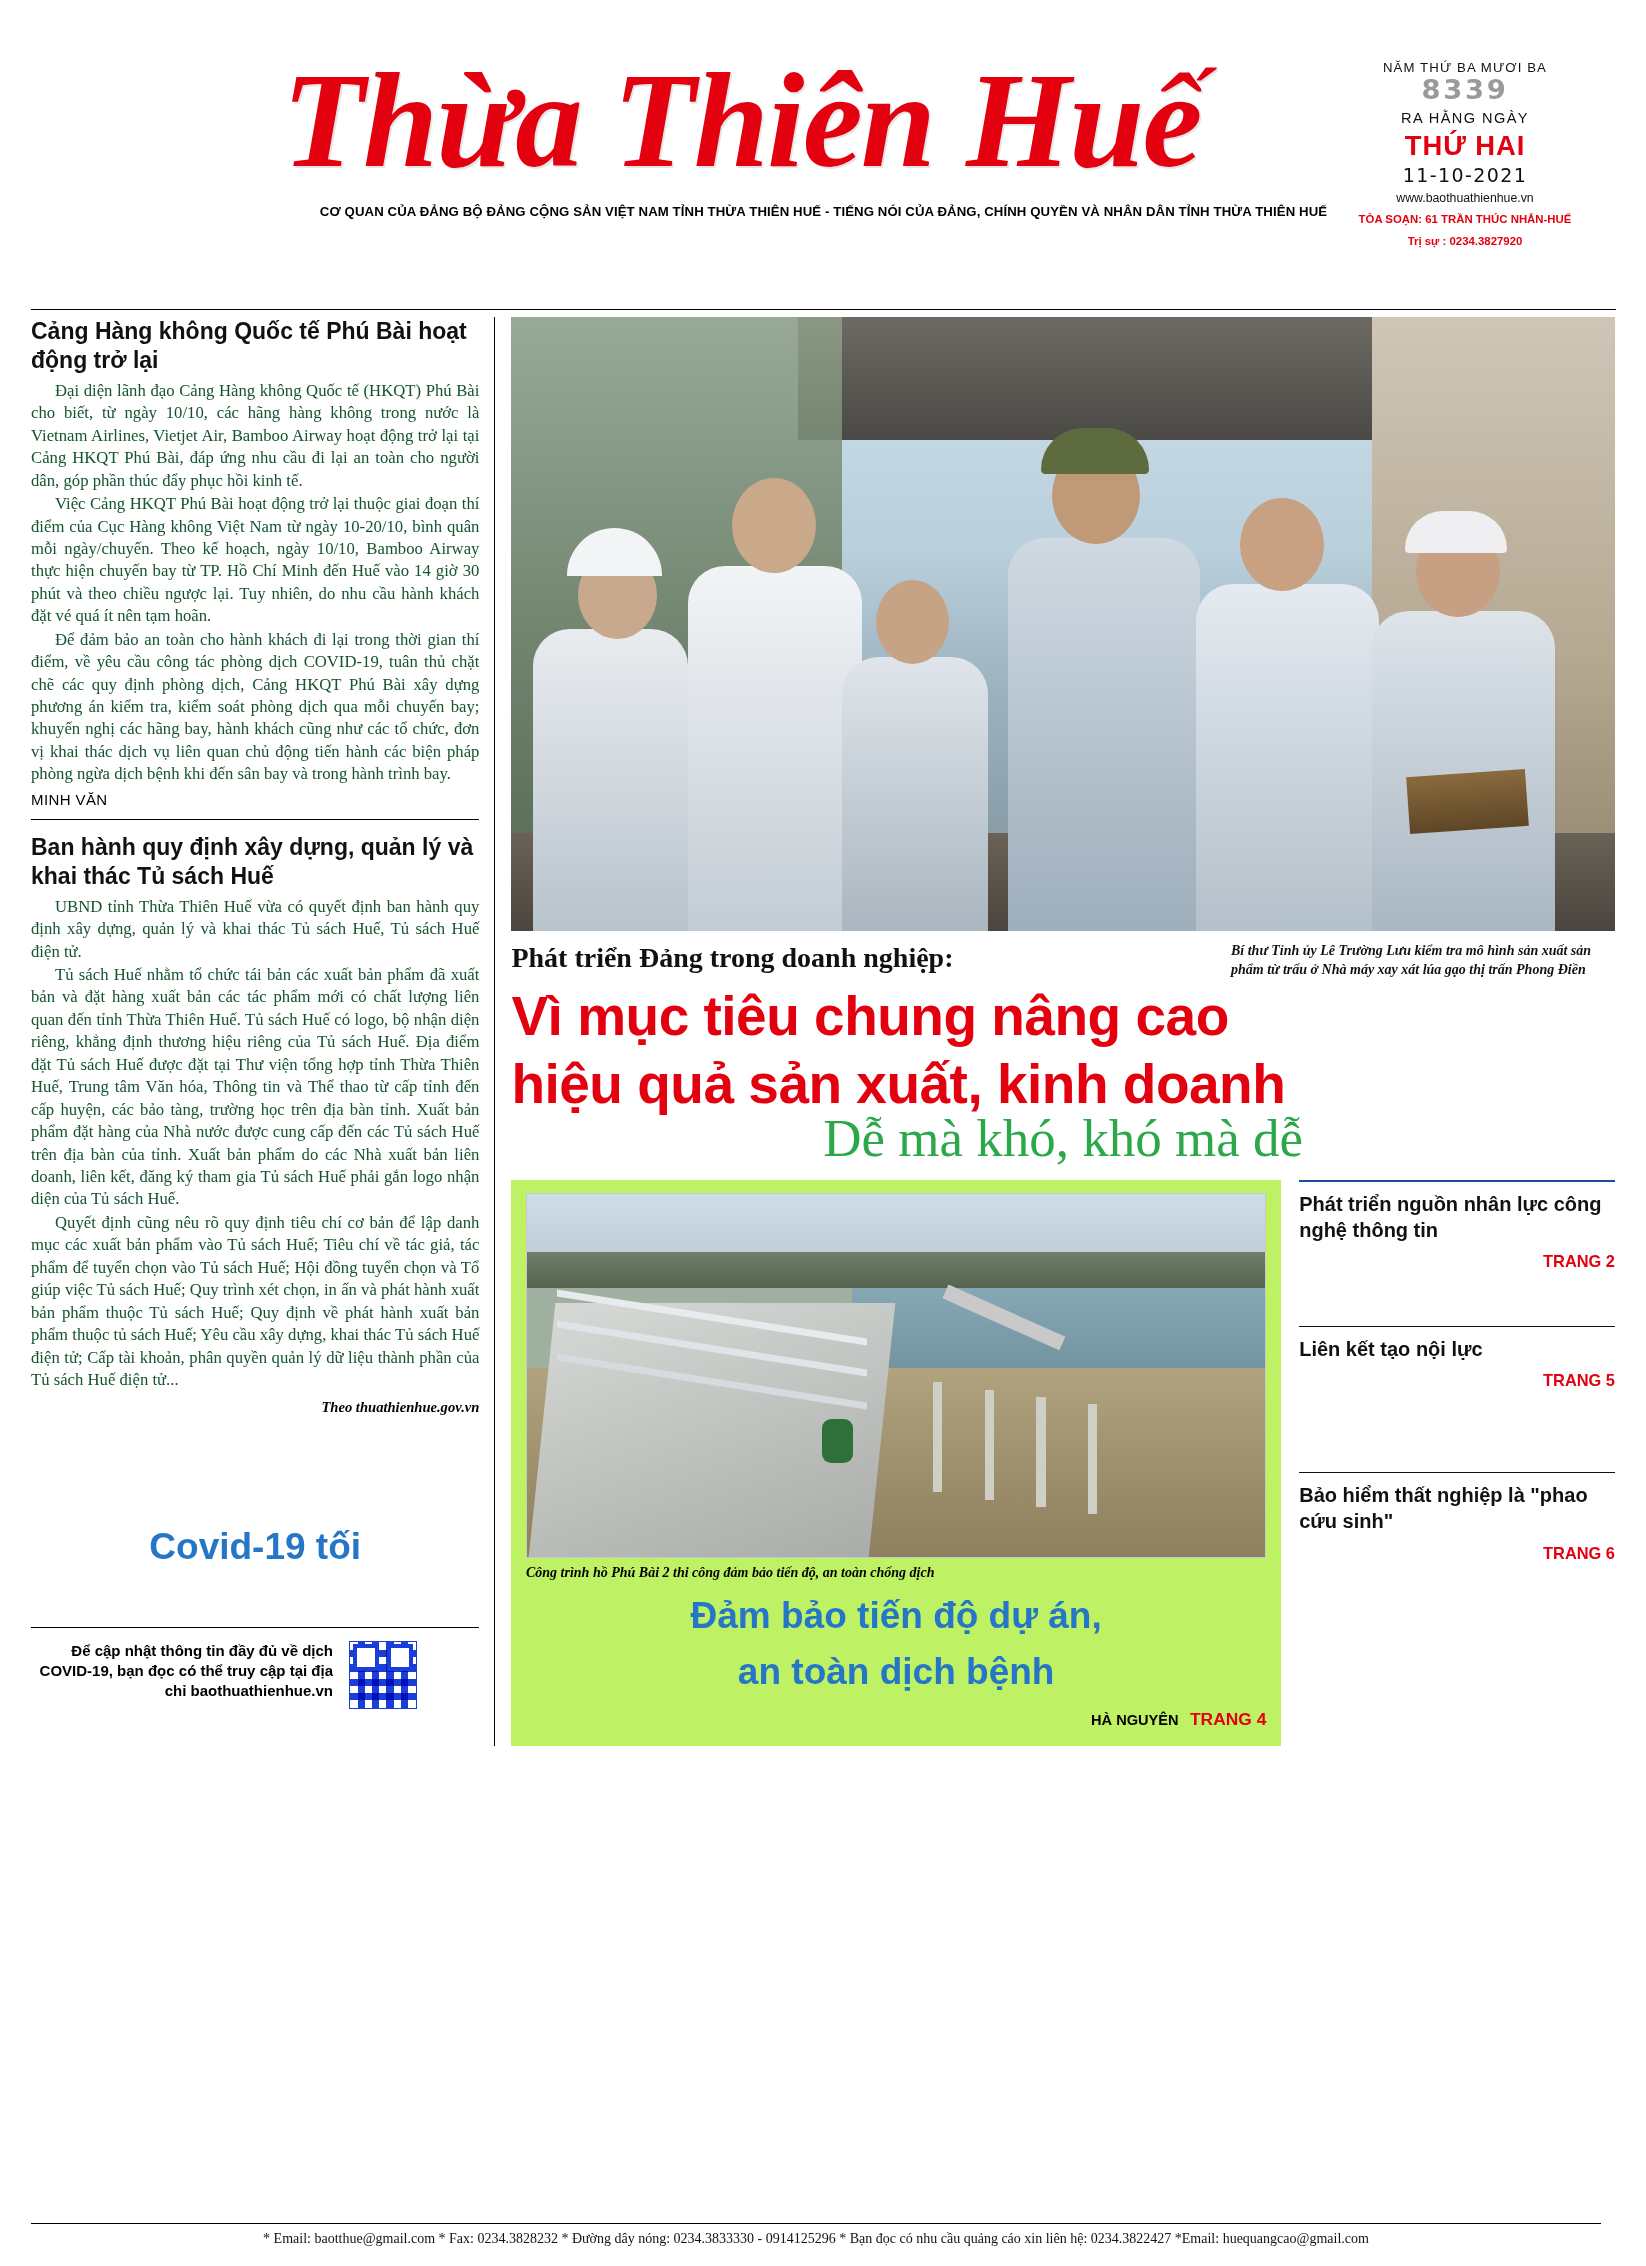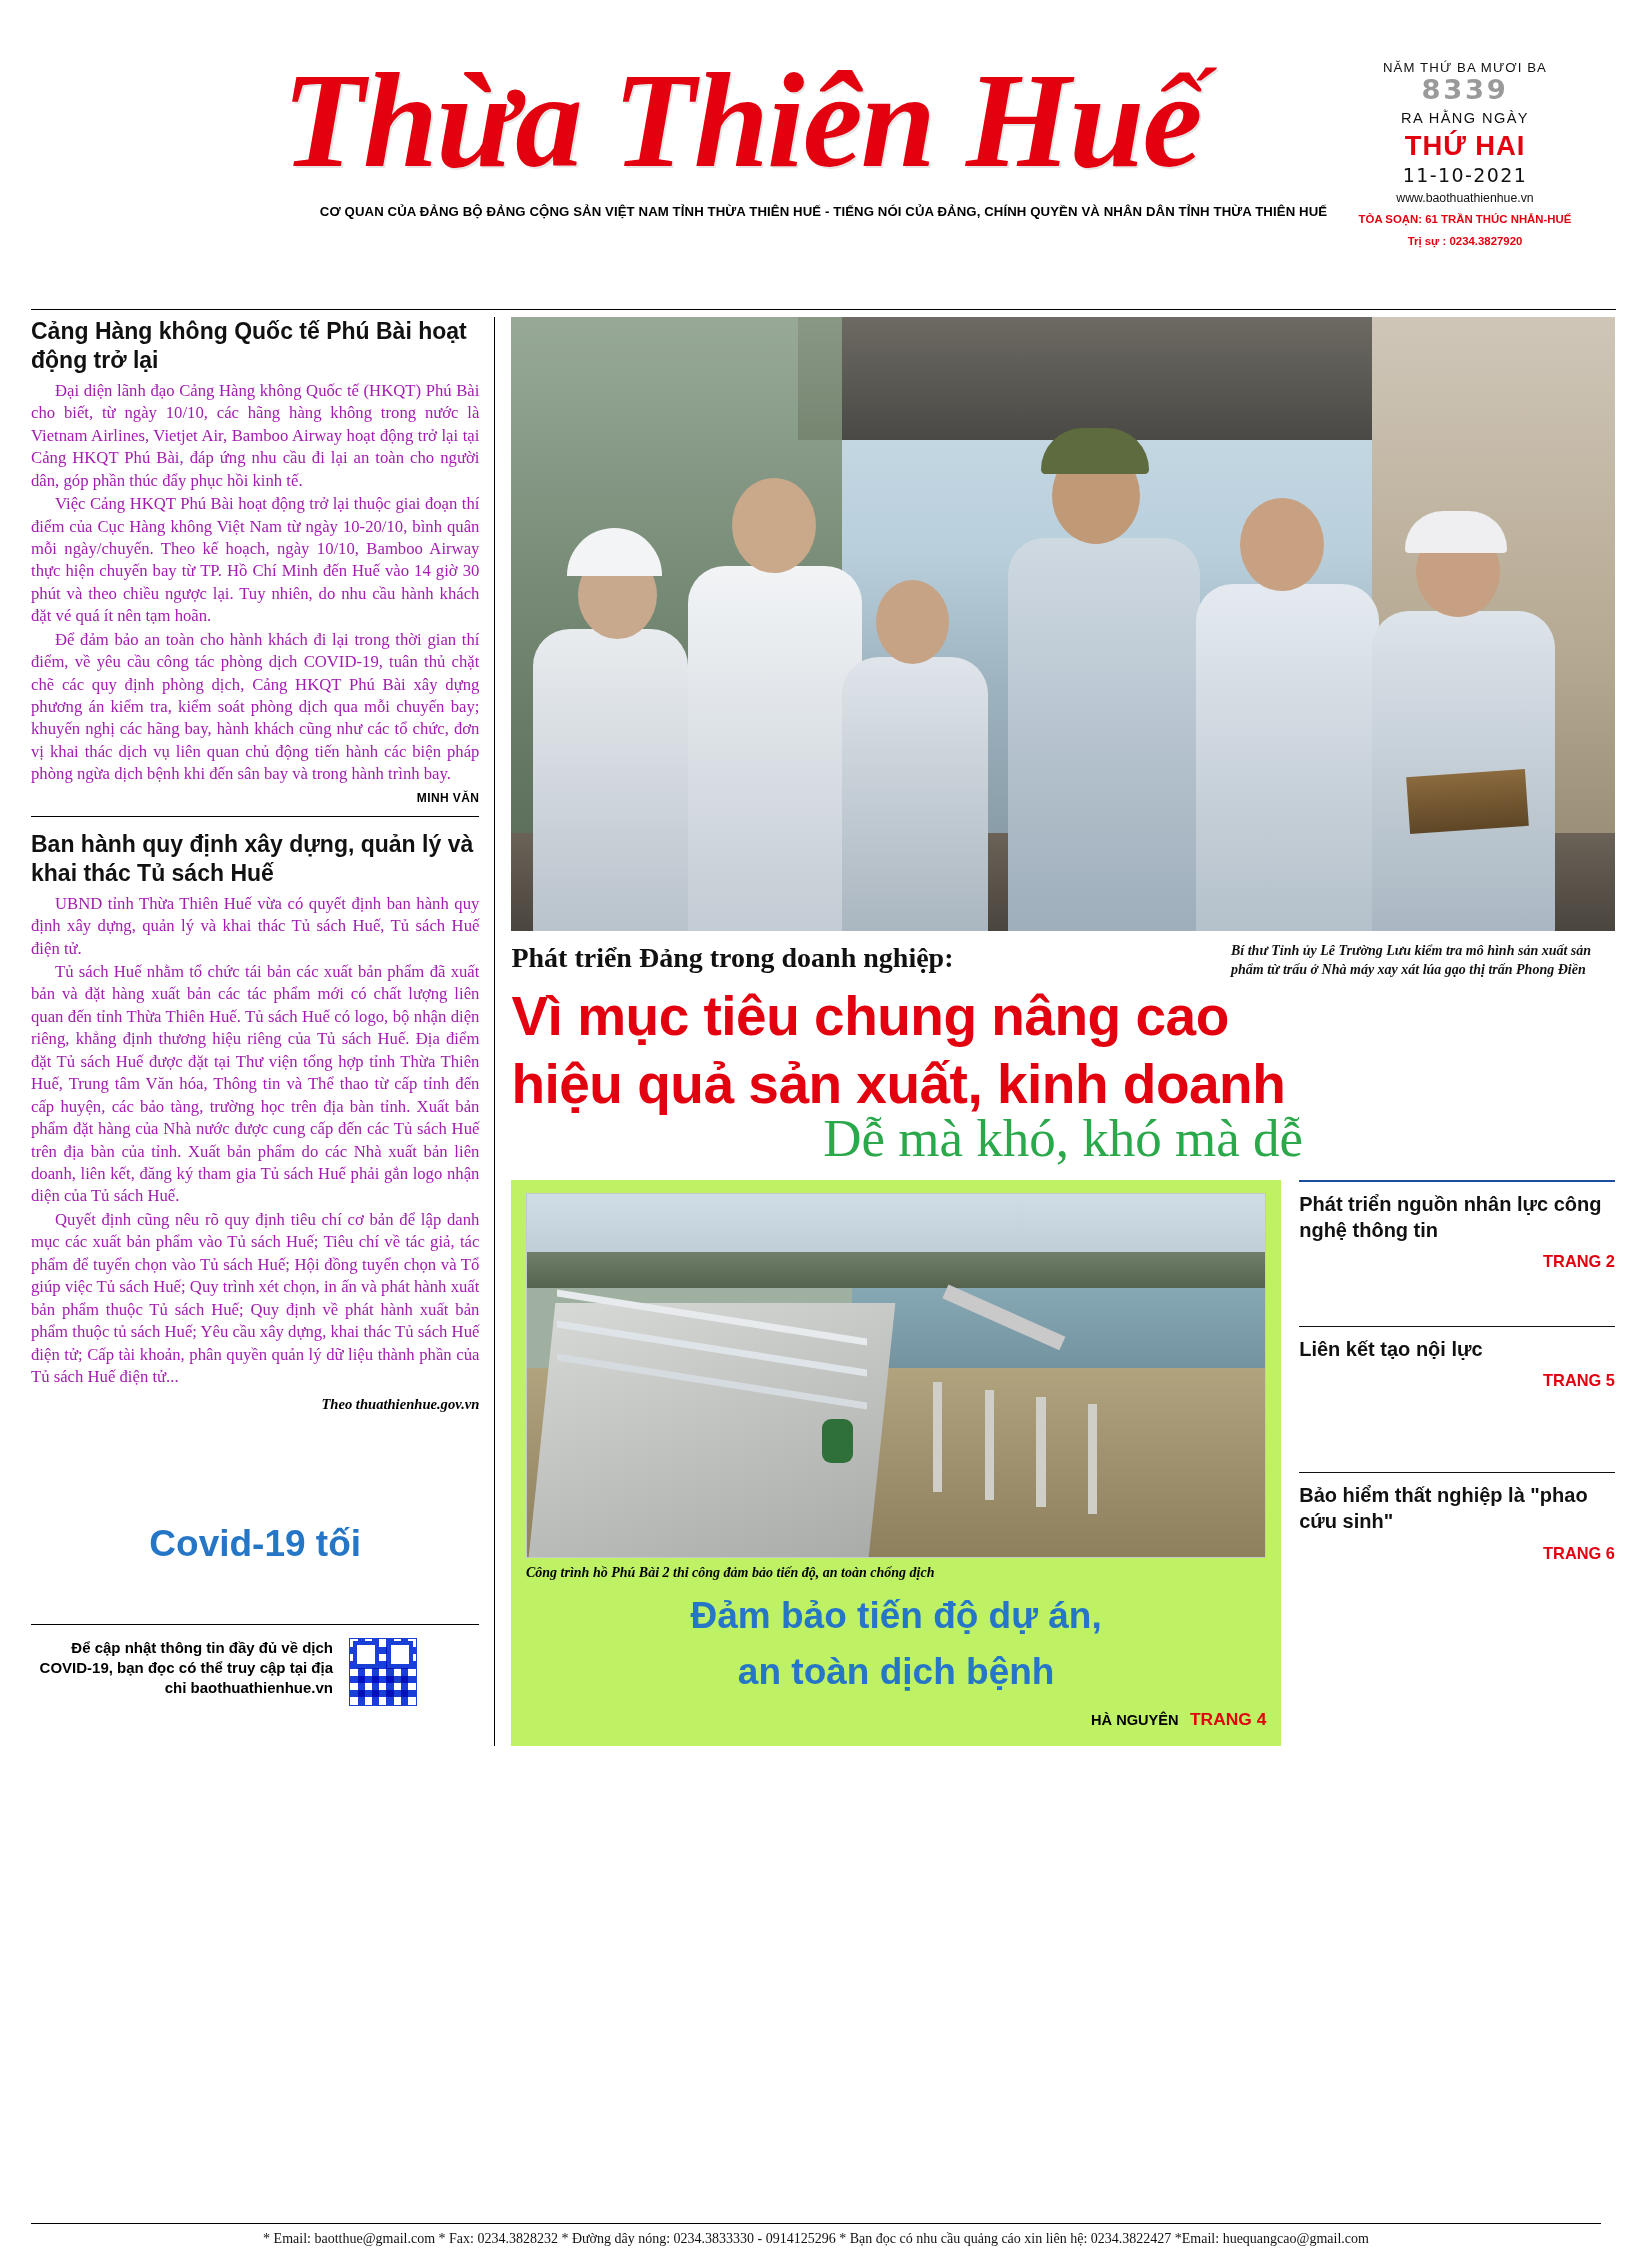--- a/index.html
+++ b/index.html
@@ -137,31 +137,31 @@
     font-size: 23px;
     line-height: 1.24;
     color: #111;
     margin-bottom: 5.5px;
   }
   .body-text {
     font-family: "Liberation Serif", serif;
     font-size: 16.7px;
     line-height: 1.345;
     text-align: justify;
-    color: #a21caf;
+    color: #14532d;
   }
   .body-text p {
     margin: 0 0 0.9px 0;
     text-indent: 24px;
   }
   .byline {
-    text-align: right;
-    font-family: "Liberation Sans", sans-serif;
-    font-weight: bold;
-    font-size: 12px;
+    text-align: left;
+    font-family: "Liberation Sans", sans-serif;
+    font-weight: normal;
+    font-size: 15px;
     letter-spacing: 0.4px;
     margin-top: 5.5px;
   }
   .hr-thin {
     border-top: 0.9px solid #000;
     margin: 11px 0 12.8px 0;
   }
   .source-note {
     text-align: right;
     font-family: "Liberation Serif", serif;

